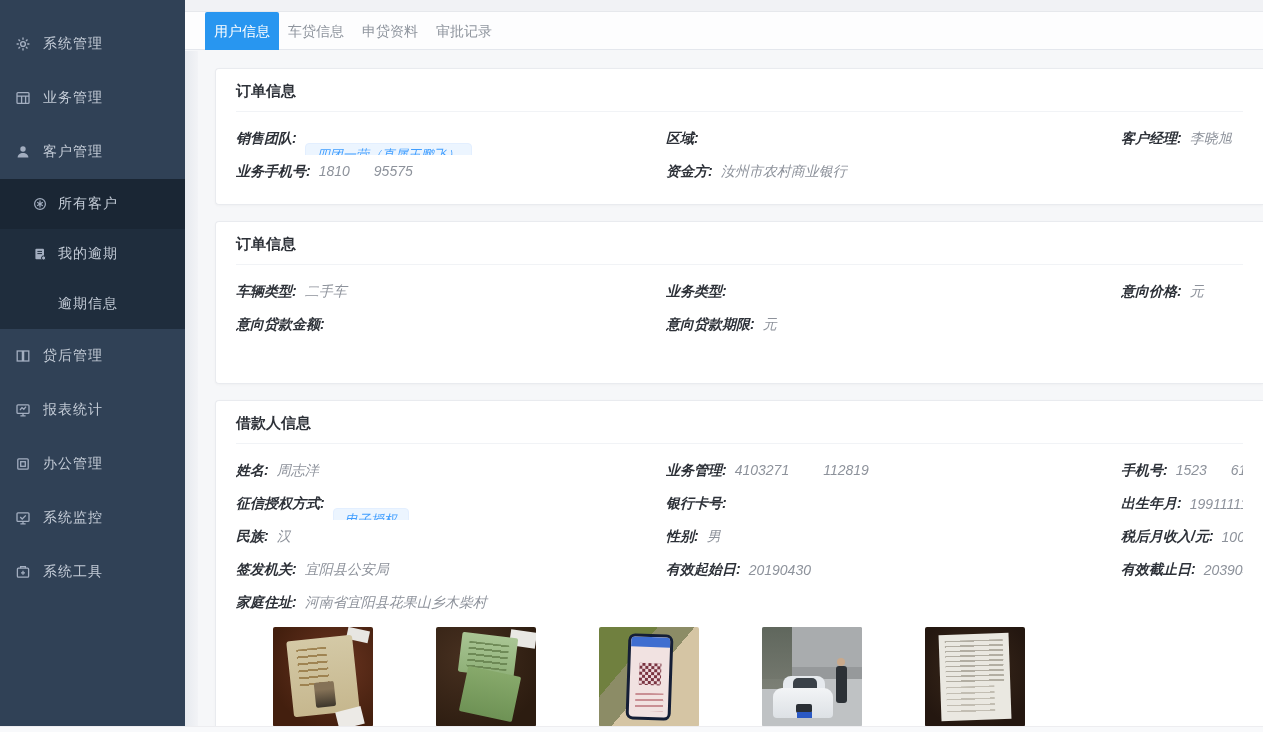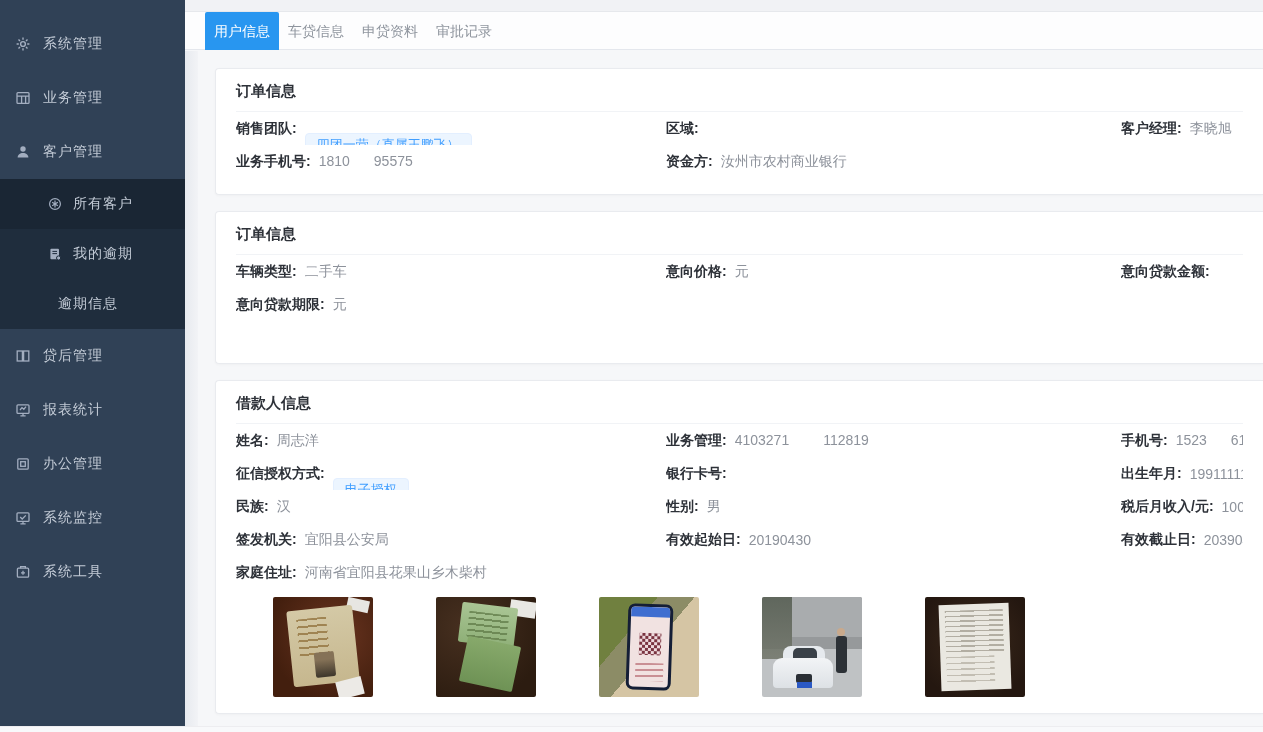--- a/index.html
+++ b/index.html
@@ -6,38 +6,38 @@
   html,body { width:1263px; height:732px; overflow:hidden; }
   body { font-family: "Liberation Sans", "DejaVu Sans", sans-serif; background:#f6f7f9; position:relative; font-size:14px; }
 
   
   .sidebar { position:absolute; left:0; top:0; width:224px; height:732px; background:#304156; padding-top:17px; }
   .nav-item { height:54px; display:flex; align-items:center; padding:0 14px 0 15px; color:#c3cbd6; cursor:pointer; }
   .nav-item .nav-icon { width:16px; height:16px; margin-right:12px; flex:0 0 16px; display:flex; align-items:center; }
   .nav-item .nav-label { flex:1; font-size:14px; letter-spacing:1px; }
   .chev { width:12px; height:12px; display:flex; align-items:center; }
   .submenu { background:#1f2d3d; }
-  .sub-item { height:50px; display:flex; align-items:center; padding-left:48px; color:#c3cbd6; cursor:pointer; }
+  .sub-item { height:50px; display:flex; align-items:center; padding-left:33px; color:#c3cbd6; cursor:pointer; }
   .sub-item .nav-icon { width:14px; height:14px; margin-right:11px; flex:0 0 14px; }
   .sub-item.noicon { padding-left:58px; }
   .sub-item .nav-label { font-size:14px; letter-spacing:1px; }
   .sub-item.active { background:#1a2634; }
 
   
   .main { position:absolute; left:185px; top:0; right:0; bottom:0; background:#f6f7f9; }
   .top-strip { height:12px; background:#f1f2f5; border-bottom:1px solid #e6e8ec; }
   .tabbar { height:38px; background:#fdfdfe; border-bottom:1px solid #e4e7ed; display:flex; padding-left:20px; }
   .tab { width:74px; height:38px; line-height:38px; text-align:center; color:#8f959e; cursor:pointer; font-size:14px; }
   .tab.active { background:#2896f0; color:#ffffff; border-radius:2px 2px 0 0; }
   .gutter { position:absolute; left:0; top:51px; width:13px; bottom:0; background:linear-gradient(to right,#e7eaef,#f2f3f6); }
   .content { position:absolute; left:0; top:51px; right:0; bottom:0; padding:17px 0 0 30px; overflow:hidden; }
 
   .card { background:#ffffff; border:1px solid #e9ebef; border-right:none; border-radius:4px 0 0 4px; box-shadow:0 1px 3px rgba(0,0,0,0.03); padding:13px 20px 16px 20px; margin-bottom:16px; }
-  .card-title { font-size:15px; font-weight:bold; color:#2d3138; padding-bottom:10px; border-bottom:1px solid #f1f3f6; }
-  .grid { display:grid; grid-template-columns:430px 455px 1fr; }
+  .card-title { font-size:15px; font-weight:bold; color:#2d3138; padding-bottom:10px; border-bottom:1px solid #f1f3f6; margin-bottom:10px; }
+  .grid { display:grid; grid-template-columns:430px 455px 1fr;font-style:italic; }
   .field { height:33px; display:flex; align-items:center; overflow:hidden; white-space:nowrap; }
   .flabel { font-weight:bold; color:#2d3138; margin-right:8px; }
   .fvalue { color:#8d929b; }
   .redact { display:inline-block; width:24px; height:15px; background:#ffffff; vertical-align:middle; }
   .tag { display:inline-block; background:#ecf5ff; color:#409eff; border:1px solid #e3efff; border-radius:4px; font-size:13px; padding:3px 11px; line-height:16px;margin-top:32px; }
 
   
   .photo-row { display:flex; gap:63px; margin-left:37px; margin-top:8px; }
   .photo-block { display:flex; flex-direction:column; align-items:center; }
   .thumb { width:100px; height:100px; position:relative; overflow:hidden; border-radius:2px; cursor:pointer; }
@@ -295,20 +295,24 @@
         <div class="field"></div>
       </div>
     </div>
 
     <div class="card" style="padding-bottom:42px;">
       <div class="card-title">订单信息</div>
       <div class="grid">
         <div class="field">
           <span class="flabel">车辆类型:</span>
           <span class="fvalue">二手车</span>
+        </div>
+        <div class="field">
+          <span class="flabel">业务类型:</span>
+          <span class="fvalue"></span>
         </div>
         <div class="field">
           <span class="flabel">意向价格:</span>
           <span class="fvalue">元</span>
         </div>
         <div class="field">
           <span class="flabel">意向贷款金额:</span>
           <span class="fvalue"></span>
         </div>
         <div class="field">

